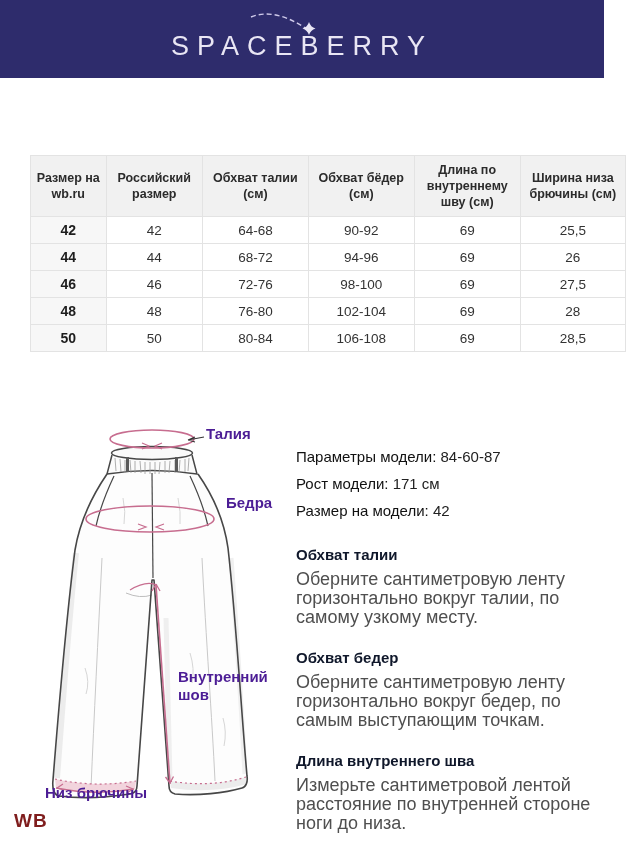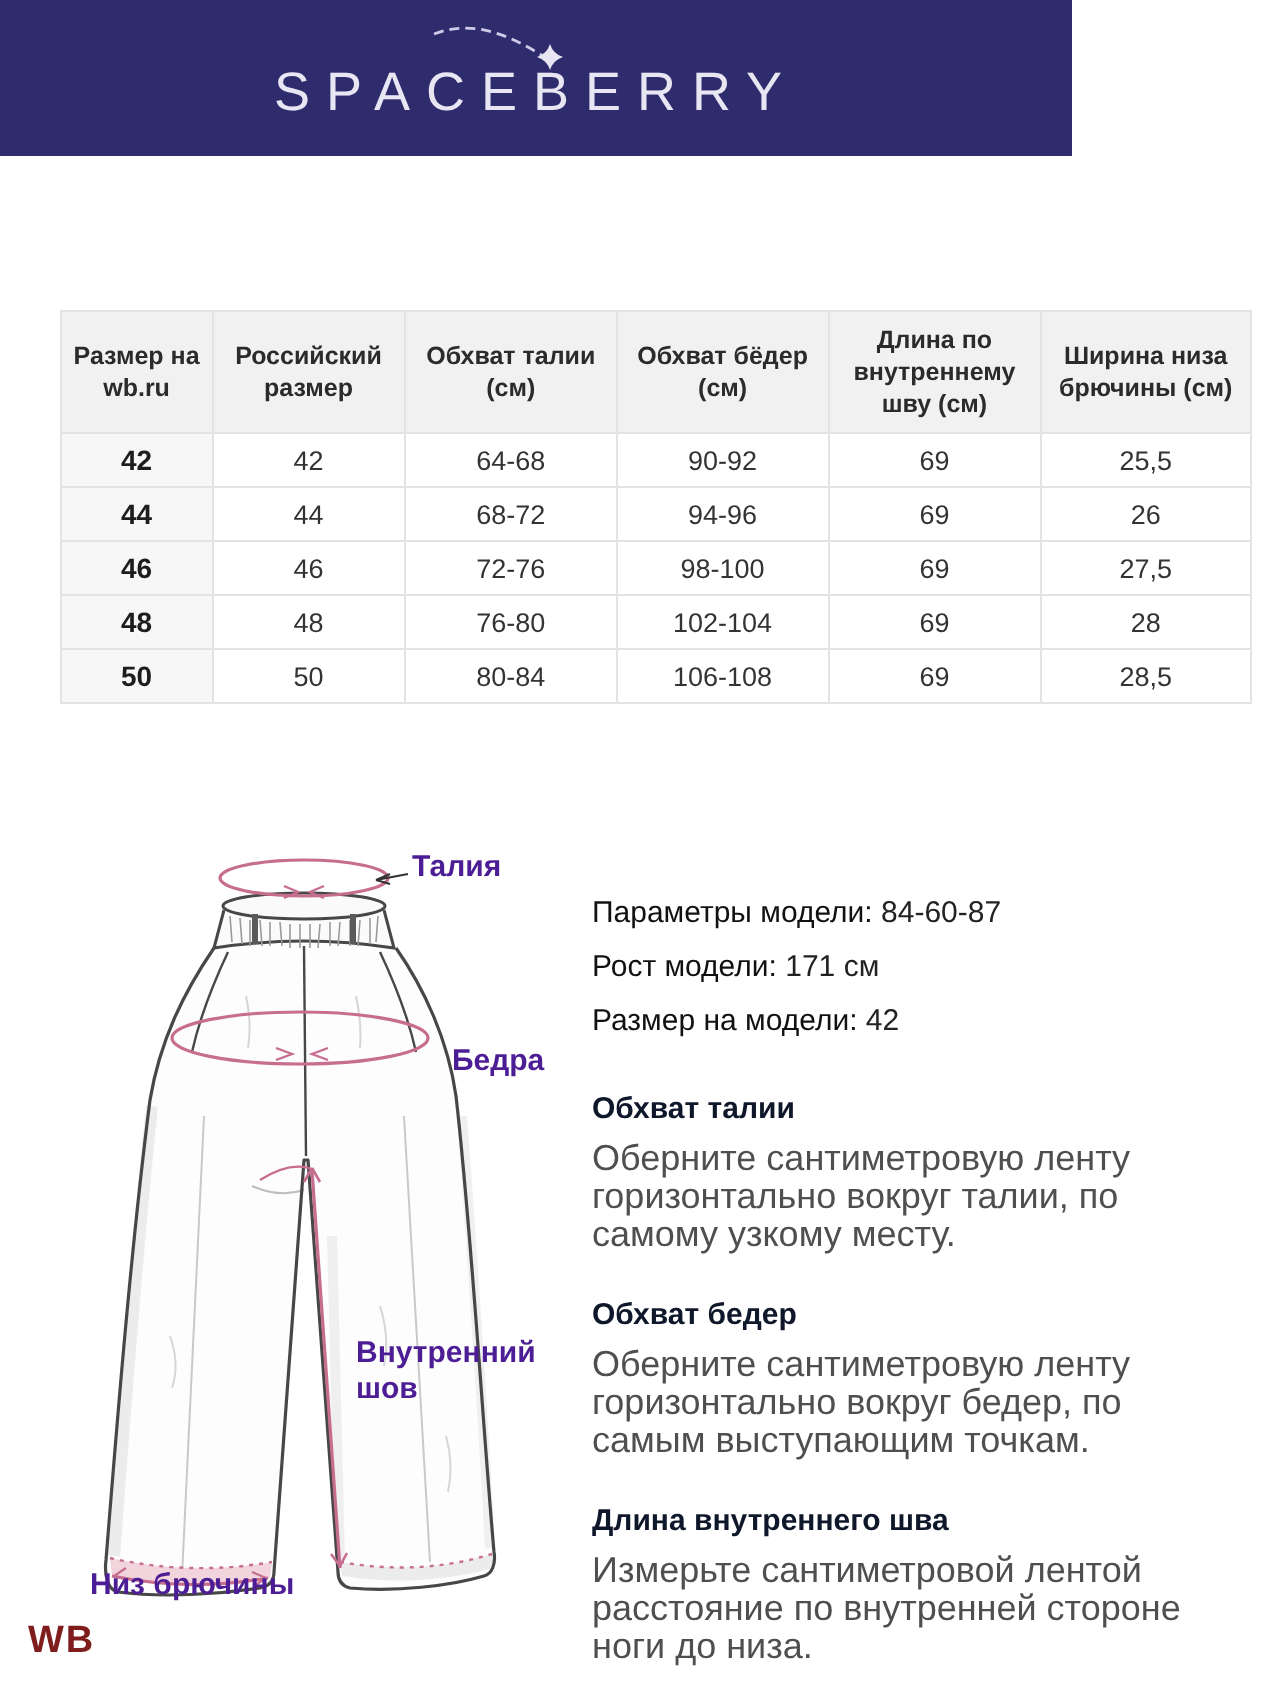--- a/index.html
+++ b/index.html
@@ -3,21 +3,21 @@
 <meta charset="utf-8">
 <style>
   * { margin:0; padding:0; box-sizing:border-box; }
   html,body { width:636px; height:848px; }
   body {
     position:relative; background:#ffffff; overflow:hidden;
     font-family:"Liberation Sans", sans-serif; color:#222;
   }
   
   .header {
-    position:absolute; left:0; top:0; width:536px; height:78px;
+    position:absolute; left:0; top:0; width:604px; height:78px;
     background:#2e2c6c; display:flex; align-items:center; justify-content:center;
   }
   .logo {
     color:#e9e6f4; font-size:27px; font-weight:400; letter-spacing:8px;
     font-family:"Liberation Sans", sans-serif; padding-top:14px;
   }
   .comet { position:absolute; left:calc(50% - 55px); top:8px; width:76px; height:32px; }
   
   .size-table {
     position:absolute; left:30px; top:155px; width:596px;
@@ -30,21 +30,21 @@
     background:#f1f1f1; font-size:12.5px; font-weight:600; color:#2b2b2b;
     line-height:16px; padding:6px 3px; height:60px;
   }
   .size-table td { font-size:13.5px; color:#333; height:27px; background:#fff; }
   .size-table td.first { background:#f7f7f7; font-weight:700; font-size:14px; color:#1d1d1d; }
   
   .diagram { position:absolute; left:30px; top:418px; width:272px; height:400px; }
   .diagram svg { position:absolute; left:0; top:0; }
   .d-label { position:absolute; font-size:15px; font-weight:600; color:#4c1d95; line-height:18px; }
   .lbl-waist  { left:176px; top:7px; }
-  .lbl-hips   { left:196px; top:104px; }
+  .lbl-hips   { left:196px; top:76px; }
   .lbl-inseam { left:148px; top:214px; width:104px;margin-top:36px; }
   .lbl-hem    { left:15px;  top:366px; }
   
   .info-col { position:absolute; left:296px; top:443px; width:322px; }
   .model-line { font-size:15px; line-height:27px; color:#222; }
   .model-line b { font-weight:400; color:#111; }
   .guide-section { margin-top:22px; }
   .guide-section:first-of-type { margin-top:25px; }
   .guide-title { font-size:15px; font-weight:700; color:#0f172a; margin-bottom:7px; }
   .guide-text { font-size:18px; line-height:19px; color:#4f4f4f; width:300px; }

